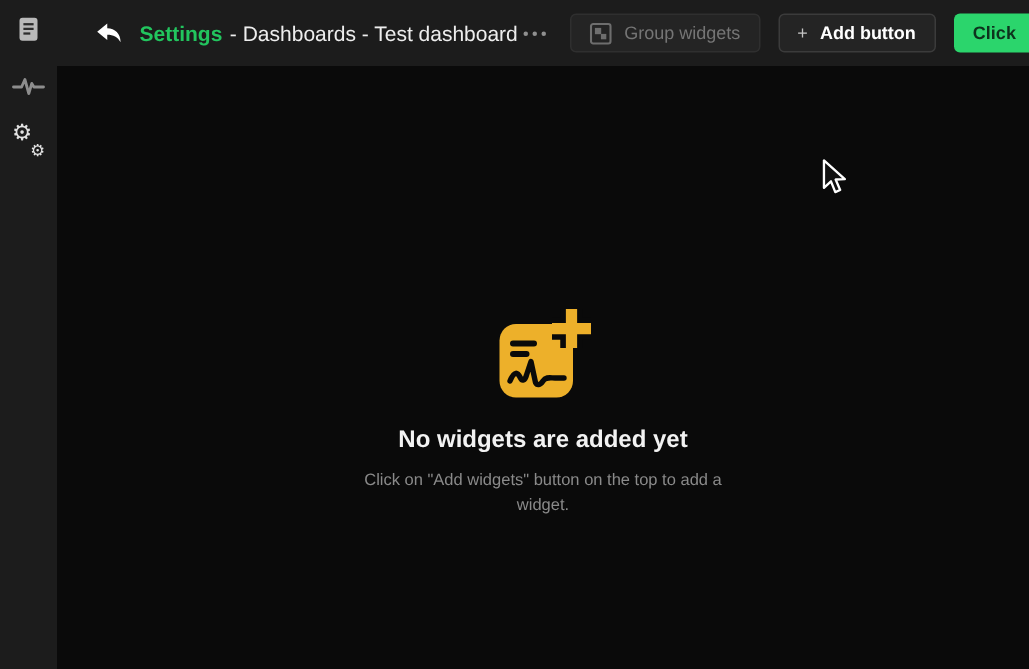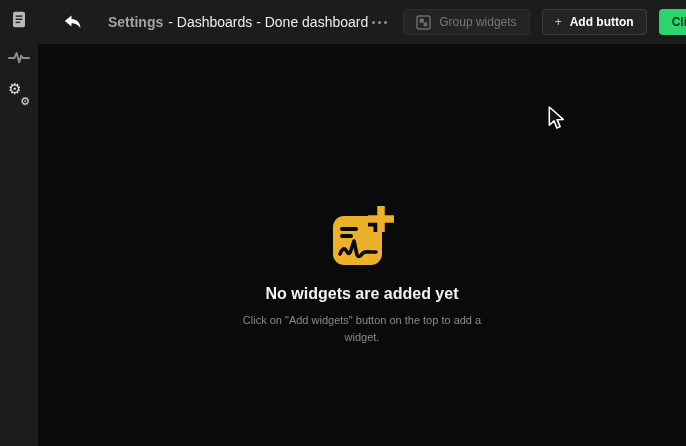--- a/index.html
+++ b/index.html
@@ -23,21 +23,21 @@
   .gears .g1 { position:absolute; left:-1px; top:-4px; font-size:15px; line-height:1; }
   .gears .g2 { position:absolute; right:-1px; bottom:-2px; font-size:11px; line-height:1; }
   
   .topbar {
     position:absolute; left:38px; top:0; right:0; height:44px;
     background:#1c1c1c; display:flex; align-items:center;
     padding:0 10px 0 26px; z-index:1;
   }
   .back-btn { display:flex; align-items:center; cursor:pointer; margin-right:11px; }
   .titlebox { display:flex; align-items:baseline; gap:5px; font-size:14px; white-space:nowrap; }
-  .title-primary { color:#a3a3a3; font-weight:bold;margin-left:15px; }
+  .title-primary { color:#22c55e; font-weight:bold; }
   .title-secondary { color:#ededed; font-weight:normal; }
   .topbar-right { margin-left:auto; display:flex; align-items:center; gap:12px; }
   .more-btn { display:flex; gap:3px; padding:6px 4px; cursor:pointer; }
   .more-btn i { width:3px; height:3px; border-radius:50%; background:#8f8f8f; }
   .btn {
     height:26px; border-radius:4px; font-size:12px; cursor:pointer;
     display:inline-flex; align-items:center; gap:8px; padding:12px 12px;
     font-family:"Liberation Sans", sans-serif; white-space:nowrap;
   }
   .btn-group { background:#242424; color:#757575; border:1px solid #2f2f2f; cursor:default; }
@@ -83,21 +83,21 @@
   </div>
 
   <div class="topbar">
     <span class="back-btn">
       <svg width="18" height="15" viewBox="0 0 18 15">
         <path d="M7.5 0.6 L0.8 6.1 L7.5 11.6 V8.2 C11.6 8.2 14.4 9.6 16.4 13.2 C16.3 7.2 12.7 4.1 7.5 3.9 Z" fill="#ffffff"></path>
       </svg>
     </span>
     <span class="titlebox">
       <span class="title-primary">Settings</span>
-      <span class="title-secondary">- Dashboards - Done dashboard</span>
+      <span class="title-secondary">- Dashboards - Test dashboard</span>
     </span>
     <span class="topbar-right">
       <span class="more-btn">
           <i></i>
           <i></i>
           <i></i>
         </span>
       <button class="btn btn-group">
         <svg width="15" height="15" viewBox="0 0 15 15">
           <rect x="1" y="1" width="13" height="13" rx="1.5" fill="none" stroke="#6e6e6e" stroke-width="1.4"></rect>

